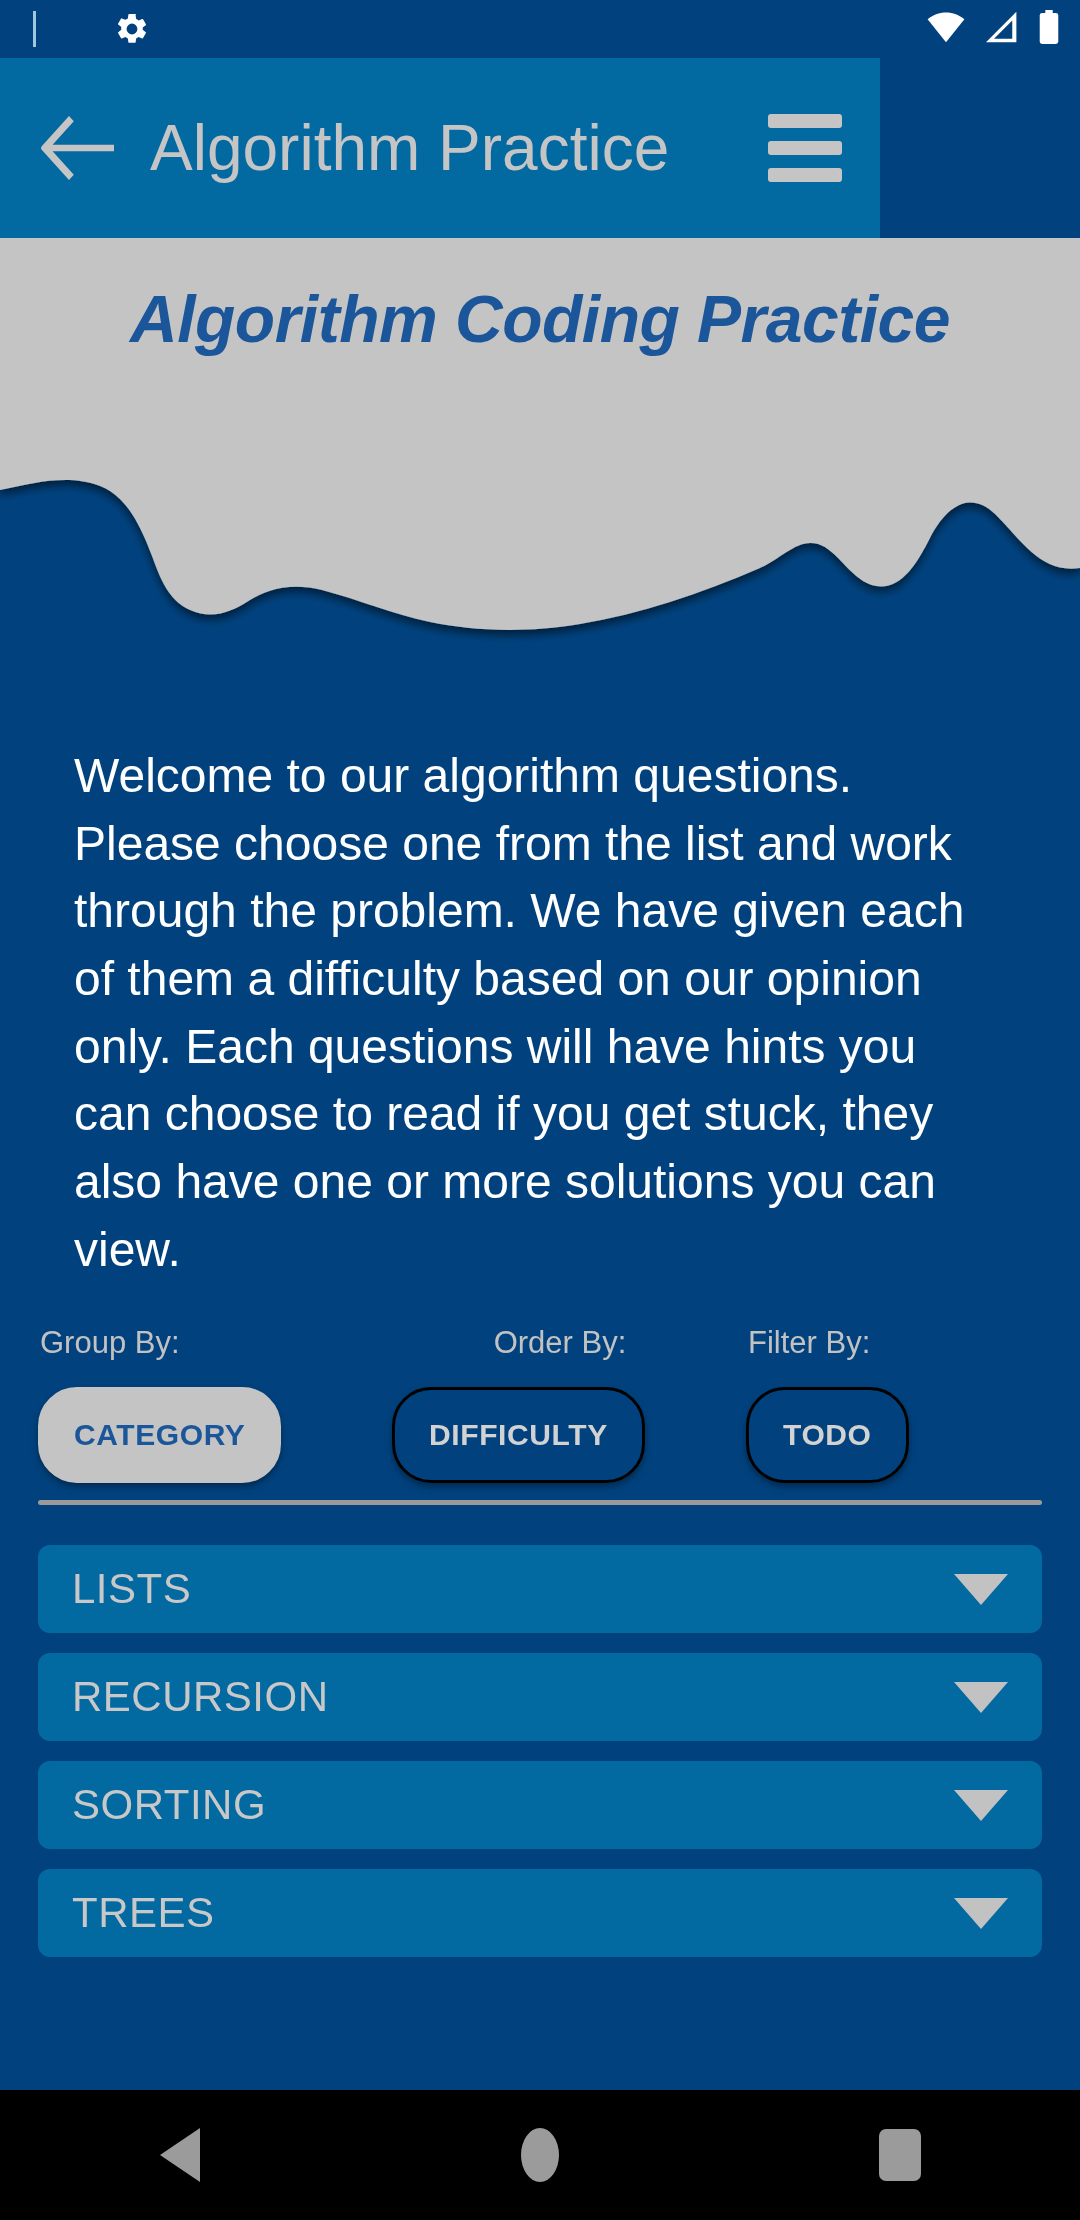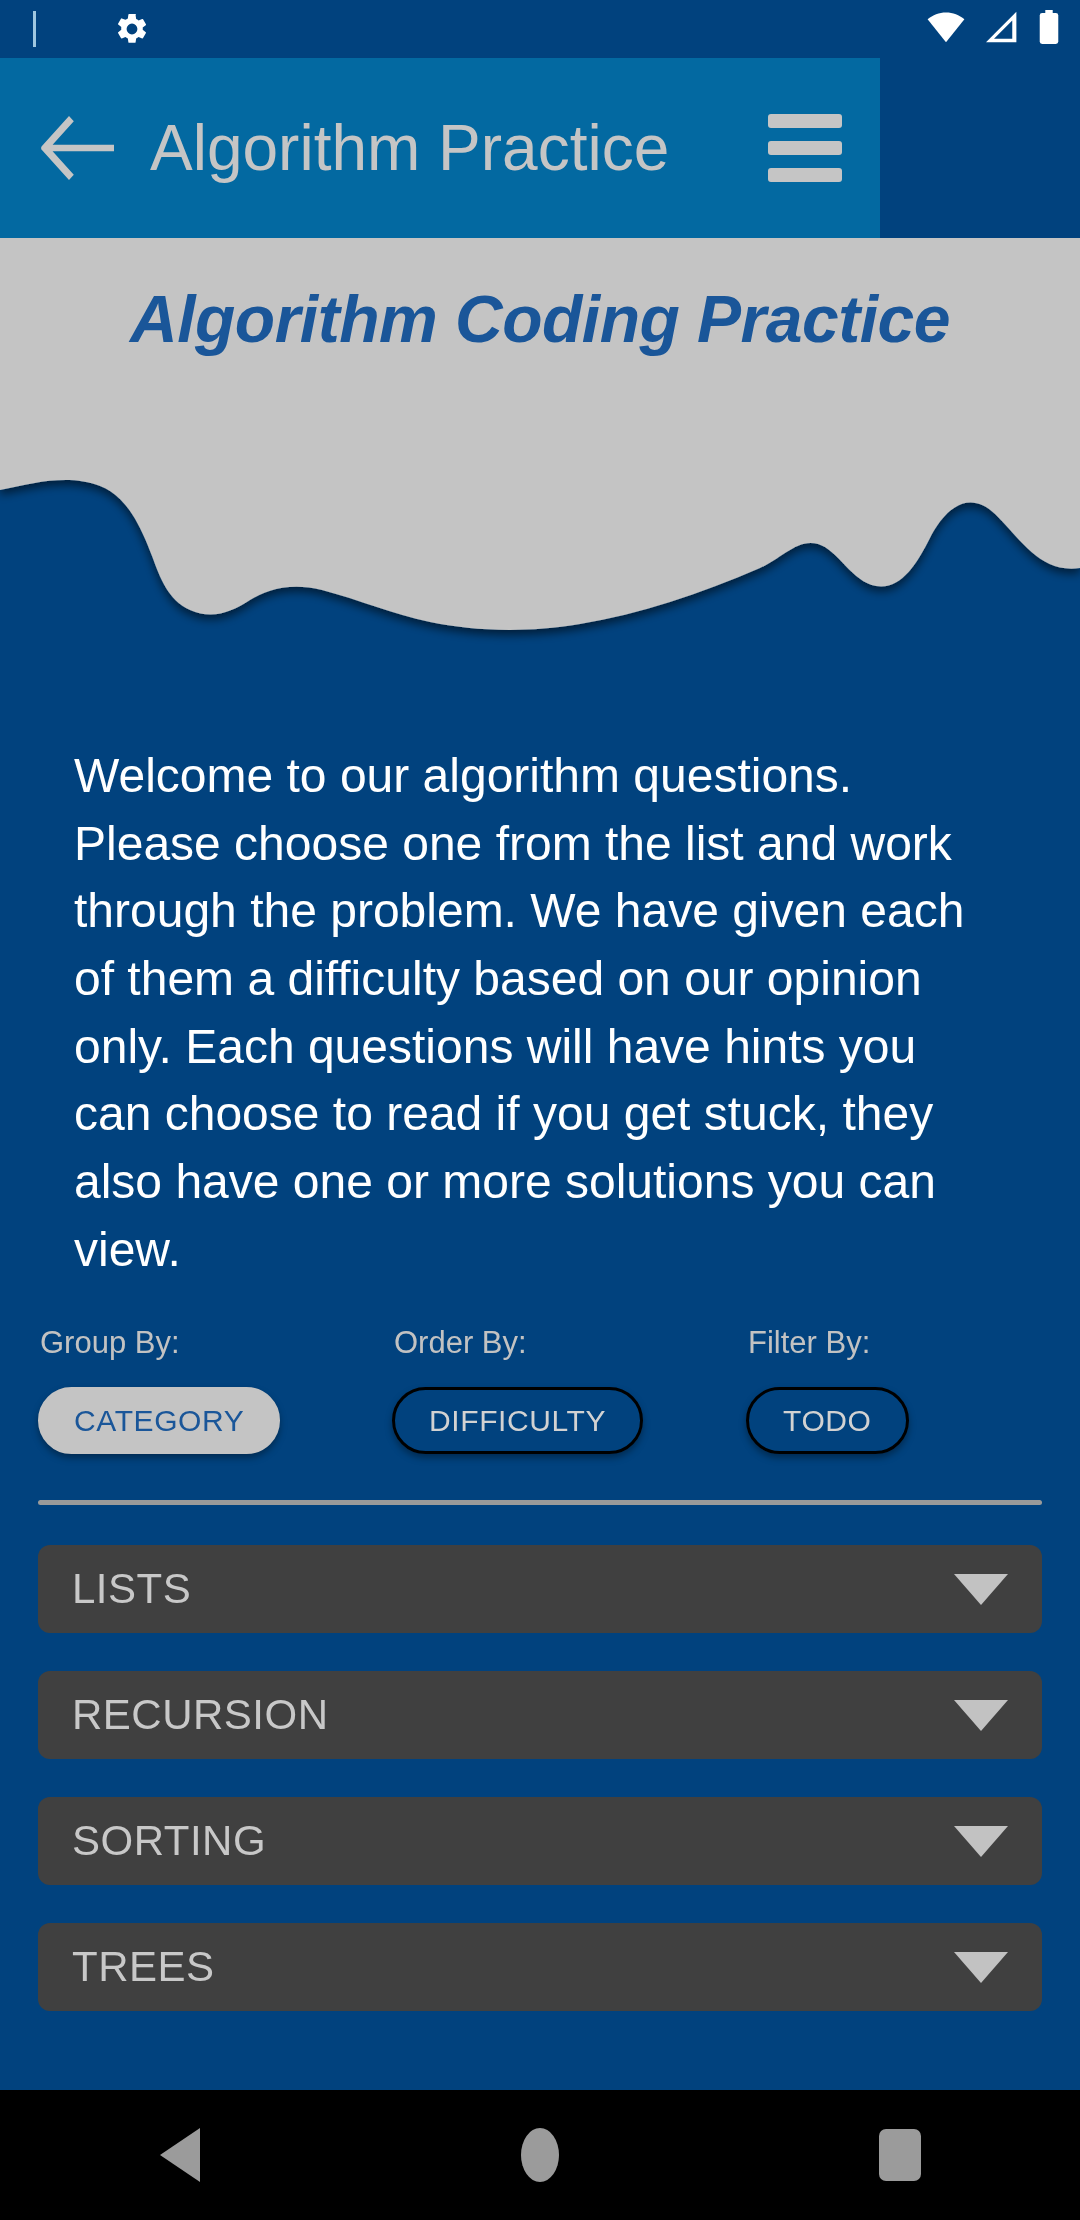--- a/index.html
+++ b/index.html
@@ -92,35 +92,35 @@
   
   #filters {
     position:absolute; top:1325px; left:0;
     width:1080px;
     display:flex;
     padding-left:38px;
     gap:20px;
   }
   .filter-group { display:flex; flex-direction:column; }
   .filter-group.g0 { width:336px; }
-  .filter-group.g1 { width:336px; }
+  .filter-group.g1 { width:336px;text-align:center; }
   .filter-group.g2 { width:336px; }
   .filter-label {
     color:#c2c2c2;
     font-size:31px;
     font-weight:300;
     margin-bottom:26px;
     padding-left:2px;
   }
   .chip {
     display:inline-flex; align-items:center; justify-content:center;
-    height:67px;
+    height:96px;
     border-radius:39px;
     font-size:30px;
-    font-weight:normal;
+    font-weight:bold;
     letter-spacing:0.6px;
     align-self:flex-start;
     padding:0 34px;
     box-shadow:0 4px 7px rgba(0,0,0,0.35);
   }
   .chip.selected {
     background:#c4c4c4;
     color:#1a5699;
     border:2px solid #c4c4c4;
   }
@@ -139,23 +139,23 @@
   }
 
   
   #category-list {
     position:absolute; top:1545px; left:38px;
     width:1004px;
   }
   .cat-item {
     position:relative;
     width:1004px; height:88px;
-    background:#404040;
+    background:#0369a1;
     border-radius:12px;
-    margin-bottom:38px;
+    margin-bottom:20px;
     display:flex; align-items:center;
     padding:0 34px;
   }
   .cat-label {
     color:#c8c8c8;
     font-size:42px;
     font-weight:300;
     letter-spacing:0.5px;
     flex:1;
   }

